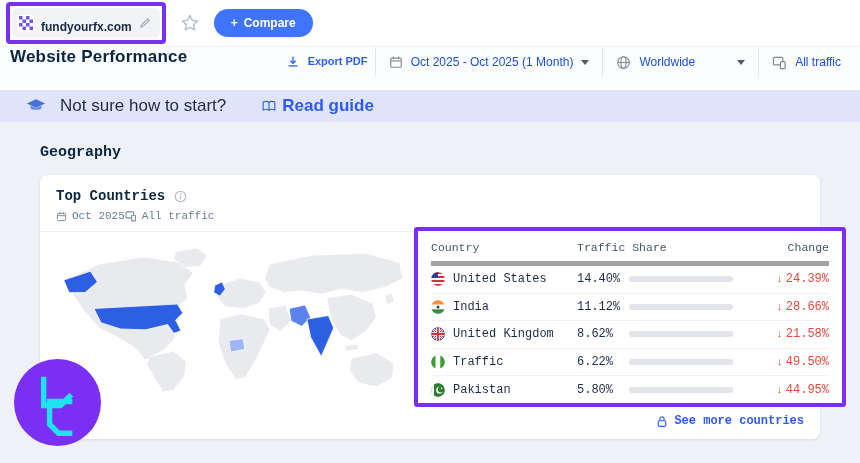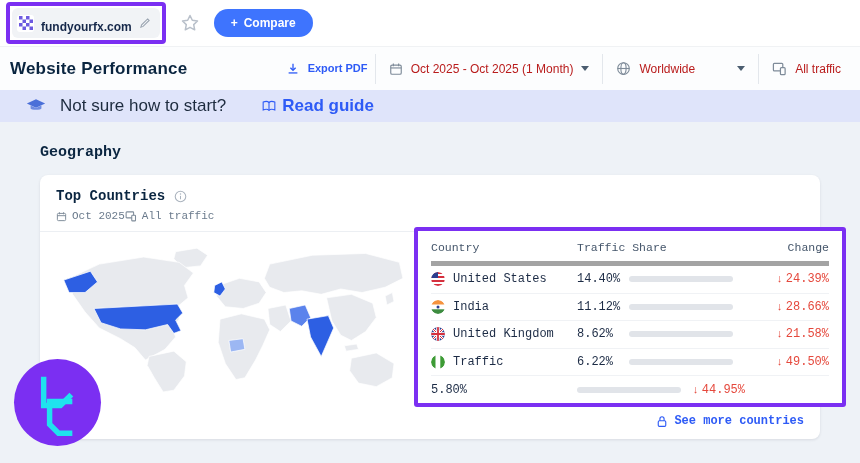--- a/index.html
+++ b/index.html
@@ -30,26 +30,26 @@
   .pencil { color:#9aa4b0; display:flex; }
   .star-btn { background:none; border:none; cursor:pointer; display:flex; padding:2px; }
   .compare-btn {
     background:#3e74fe; color:#fff; border:none; cursor:pointer;
     border-radius:16px; padding:7px 17px; font-size:12px; font-weight:bold;
     font-family:inherit; display:flex; align-items:center; gap:6px;
   }
   
   .subheader {
     height:44px; background:#fcfdfe; border-top:1px solid #f0f2f4;
-    display:flex; align-items:center; padding:0 6px 0 10px;
+    display:flex; align-items:flex-start; padding:0 6px 0 10px;
   }
   .page-title { font-size:17px; font-weight:bold; color:#0a2540; margin-right:auto; letter-spacing:.2px; }
   .ctrl {
     display:flex; align-items:center; gap:8px; height:30px;
-    padding:0 13px; font-size:12px; color:#b91c1c; cursor:pointer; white-space:nowrap;
+    padding:0 13px; font-size:12px; color:#1d4ed8; cursor:pointer; white-space:nowrap;
   }
   .ctrl.bordered { border-left:1px solid #e3e7ec; }
   .export-ctrl { color:#2e5bf6; font-weight:bold; }
   .export-label { width:54px; font-size:11px; line-height:1.2; }
   .caret { width:0; height:0; border-left:4px solid transparent; border-right:4px solid transparent; border-top:5px solid #4b5d70; }
   .region-ctrl .caret { margin-left:34px; }
   .icon-grey { color:#7e8b99; display:flex; }
   .icon-blue { color:#2e5bf6; display:flex; }
   
   .banner {
@@ -390,20 +390,37 @@
     <span class="bar-track">
       <span class="bar-fill" style="width: 6.22%;"></span>
     </span>
     <span class="cell-change">
       <span class="change-arrow">↓</span>
       <span>49.50%</span>
     </span>
   </div>
 
   <div class="t-row">
+    <span class="cell-country">
+      <span class="flag">
+                  <svg viewBox="0 0 14 14">
+                    <clipPath id="cp-pk-4">
+                      <circle cx="7" cy="7" r="7"></circle>
+                    </clipPath>
+                    <g clip-path="url(#cp-pk-4)">
+                      <rect width="14" height="14" fill="#2e7d32"></rect>
+                      <rect width="3" height="14" fill="#fff"></rect>
+                      <circle cx="8.6" cy="7.2" r="3.4" fill="#fff"></circle>
+                      <circle cx="9.8" cy="6.4" r="3" fill="#2e7d32"></circle>
+                      <circle cx="10.6" cy="5.2" r=".8" fill="#fff"></circle>
+                    </g>
+                  </svg>
+                </span>
+      <span>Pakistan</span>
+    </span>
     <span class="cell-share">5.80%</span>
     <span class="bar-track">
       <span class="bar-fill" style="width: 5.8%;"></span>
     </span>
     <span class="cell-change">
       <span class="change-arrow">↓</span>
       <span>44.95%</span>
     </span>
   </div>
 </div>

